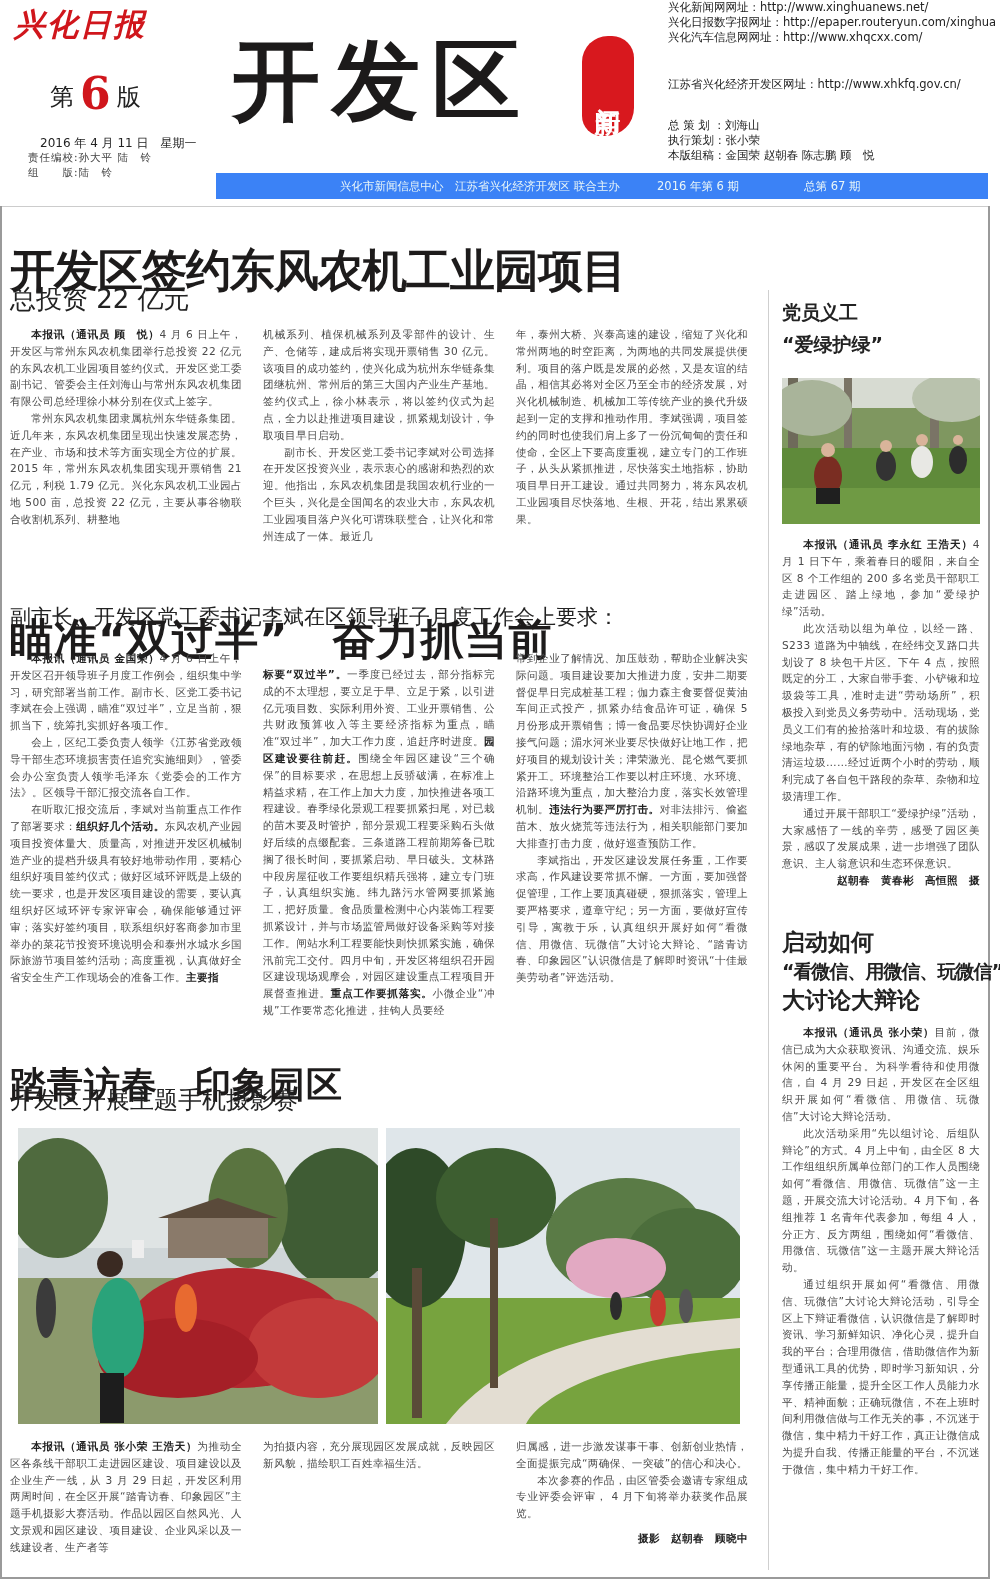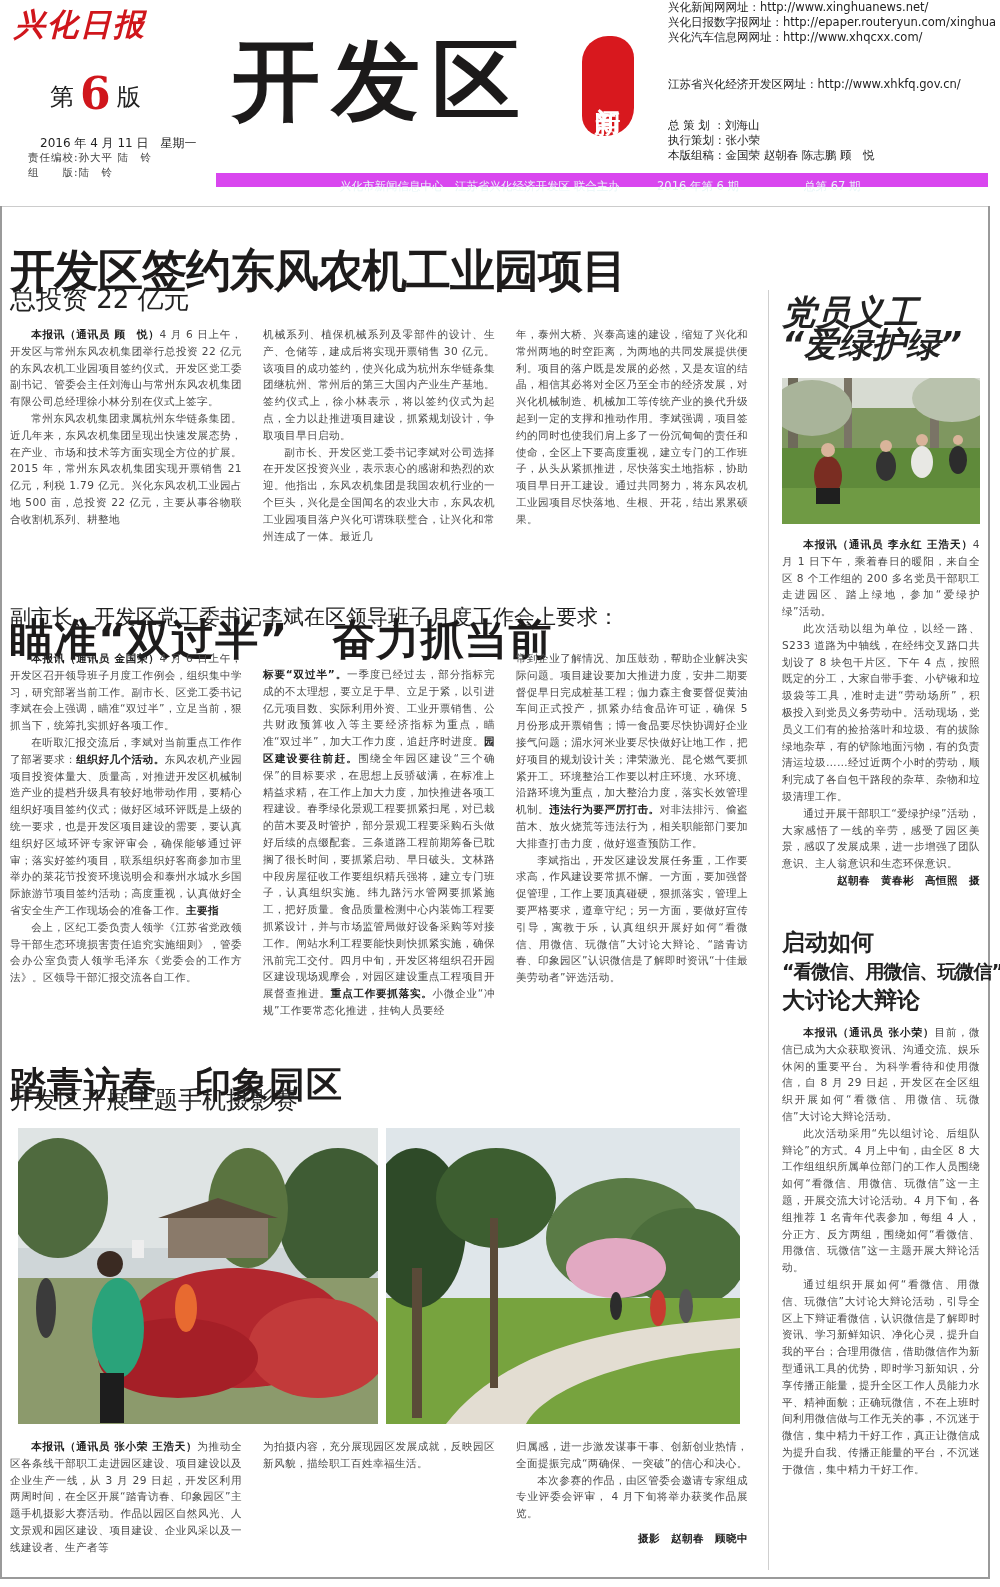--- a/index.html
+++ b/index.html
@@ -12,21 +12,21 @@
   .edition { position: absolute; left: 50px; top: 68px; font-size: 24px; color: #222; }
   .edition .num { font-family: "DejaVu Serif", serif; font-size: 44px; font-weight: bold; color: #d0161c; vertical-align: -4px; margin: 0 6px; }
   .pub-date { position: absolute; left: 24px; top: 135px; font-size: 12px; color: #222; margin-left: 16px; }
   .credit-line { position: absolute; left: 28px; font-family: "DejaVu Serif", serif; font-size: 10.5px; color: #444; letter-spacing: 1px; }
   .section-title { position: absolute; left: 232px; top: 26px; font-size: 88px; font-weight: bold; color: #1c1a1a; letter-spacing: 12px; line-height: 110px; }
   .news-seal { position: absolute; left: 582px; top: 36px; width: 52px; height: 100px; background: #d8181e; border-radius: 26px 22px 28px 20px; color: #fff; font-family: "DejaVu Serif", serif; font-size: 26px; font-weight: bold; writing-mode: vertical-rl; text-align: center; line-height: 52px; padding-top: 4px; }
   .urls { position: absolute; left: 668px; top: 0px; font-size: 11.5px; line-height: 15px; color: #222; }
   .url-line { white-space: nowrap; }
   .zone-url { position: absolute; left: 668px; top: 77px; font-size: 11.5px; white-space: nowrap; }
   .planners { position: absolute; left: 668px; top: 118px; font-size: 11.5px; line-height: 15px; }
-  .banner { position: absolute; left: 216px; top: 173px; width: 772px; height: 14px; background: #d946ef; color: #e9f6f8; font-size: 11.5px; line-height: 26px; text-align: center; }
+  .banner { position: absolute; left: 216px; top: 173px; width: 772px; height: 26px; background: #3b82f6; color: #e9f6f8; font-size: 11.5px; line-height: 26px; text-align: center; }
   .banner span { position: absolute; top: 0; white-space: nowrap; }
 
   
   .frame { position: absolute; left: 0; top: 206px; width: 990px; height: 1373px; border-left: 2px solid #9a9a9a; border-right: 2px solid #9a9a9a; border-bottom: 2px solid #9a9a9a; }
   .frame-top { position: absolute; left: 0; top: 206px; width: 990px; height: 1px; background: #ccc; }
 
   
   .col { position: absolute; font-size: 10.6px; line-height: 16.8px; color: #4a4a4a; text-align: justify; letter-spacing: 0.4px; }
   .col p { text-indent: 2em; }
   .col p.cont { text-indent: 0; }
@@ -94,34 +94,34 @@
     <p class="cont">年，泰州大桥、兴泰高速的建设，缩短了兴化和常州两地的时空距离，为两地的共同发展提供便利。项目的落户既是发展的必然，又是友谊的结晶，相信其必将对全区乃至全市的经济发展，对兴化机械制造、机械加工等传统产业的换代升级起到一定的支撑和推动作用。李斌强调，项目签约的同时也使我们肩上多了一份沉甸甸的责任和使命，全区上下要高度重视，建立专门的工作班子，从头从紧抓推进，尽快落实土地指标，协助项目早日开工建设。通过共同努力，将东风农机工业园项目尽快落地、生根、开花，结出累累硕果。</p>
   </div>
 </section>
 
 <section>
   <div class="h-sub" style="left:10px;top:563px;font-size:21px;margin-top:40px;">副市长、开发区党工委书记李斌在区领导班子月度工作会上要求：</div>
   <h1 class="h-big" style="left:10px;top:590px;font-size:43px;letter-spacing:1px;">瞄准“双过半”　奋力抓当前</h1>
 
   <div class="col" style="left:10px;top:650px;width:232px;">
     <p><span class="lead">本报讯（通讯员 金国荣）</span><span>4 月 6 日上午，开发区召开领导班子月度工作例会，组织集中学习，研究部署当前工作。副市长、区党工委书记李斌在会上强调，瞄准“双过半”，立足当前，狠抓当下，统筹扎实抓好各项工作。</span></p>
+    <p>会上，区纪工委负责人领学《江苏省党政领导干部生态环境损害责任追究实施细则》，管委会办公室负责人领学毛泽东《党委会的工作方法》。区领导干部汇报交流各自工作。</p>
     <p><span>在听取汇报交流后，李斌对当前重点工作作了部署要求：</span><span class="em">组织好几个活动。</span><span>东风农机产业园项目投资体量大、质量高，对推进开发区机械制造产业的提档升级具有较好地带动作用，要精心组织好项目签约仪式；做好区域环评既是上级的统一要求，也是开发区项目建设的需要，要认真组织好区域环评专家评审会，确保能够通过评审；落实好签约项目，联系组织好客商参加市里举办的菜花节投资环境说明会和泰州水城水乡国际旅游节项目签约活动；高度重视，认真做好全省安全生产工作现场会的准备工作。</span><span class="em">主要指</span></p>
-    <p>会上，区纪工委负责人领学《江苏省党政领导干部生态环境损害责任追究实施细则》，管委会办公室负责人领学毛泽东《党委会的工作方法》。区领导干部汇报交流各自工作。</p>
   </div>
   <div class="col" style="left:263px;top:650px;width:232px;margin-top:16px;">
     <p class="cont"><span class="em">标要“双过半”。</span><span>一季度已经过去，部分指标完成的不太理想，要立足于早、立足于紧，以引进亿元项目数、实际利用外资、工业开票销售、公共财政预算收入等主要经济指标为重点，瞄准“双过半”，加大工作力度，追赶序时进度。</span><span class="em">园区建设要往前赶。</span><span>围绕全年园区建设“三个确保”的目标要求，在思想上反骄破满，在标准上精益求精，在工作上加大力度，加快推进各项工程建设。春季绿化景观工程要抓紧扫尾，对已栽的苗木要及时管护，部分景观工程要采购石头做好后续的点缀配套。三条道路工程前期筹备已耽搁了很长时间，要抓紧启动、早日破头。文林路中段房屋征收工作要组织精兵强将，建立专门班子，认真组织实施。纬九路污水管网要抓紧施工，把好质量。食品质量检测中心内装饰工程要抓紧设计，并与市场监管局做好设备采购等对接工作。闸站水利工程要能快则快抓紧实施，确保汛前完工交付。四月中旬，开发区将组织召开园区建设现场观摩会，对园区建设重点工程项目开展督查推进。</span><span class="em">重点工作要抓落实。</span><span>小微企业“冲规”工作要常态化推进，挂钩人员要经</span></p>
   </div>
   <div class="col" style="left:516px;top:650px;width:232px;">
     <p class="cont"><span>常到企业了解情况、加压鼓劲，帮助企业解决实际问题。项目建设要加大推进力度，安井二期要督促早日完成桩基工程；伽力森主食要督促黄油车间正式投产，抓紧办结食品许可证，确保 5 月份形成开票销售；博一食品要尽快协调好企业接气问题；湄水河米业要尽快做好让地工作，把好项目的规划设计关；津荣激光、昆仑燃气要抓紧开工。环境整治工作要以村庄环境、水环境、沿路环境为重点，加大整治力度，落实长效管理机制。</span><span class="em">违法行为要严厉打击。</span><span>对非法排污、偷盗苗木、放火烧荒等违法行为，相关职能部门要加大排查打击力度，做好巡查预防工作。</span></p>
     <p>李斌指出，开发区建设发展任务重，工作要求高，作风建设要常抓不懈。一方面，要加强督促管理，工作上要顶真碰硬，狠抓落实，管理上要严格要求，遵章守纪；另一方面，要做好宣传引导，寓教于乐，认真组织开展好如何“看微信、用微信、玩微信”大讨论大辩论、“踏青访春、印象园区”认识微信是了解即时资讯“十佳最美劳动者”评选活动。</p>
   </div>
 </section>
 
 <section>
-  <h2 class="h-sub" style="left:782px;top:296px;font-size:34px;line-height:32px;font-style:italic;">
+  <h2 class="h-sub" style="left:782px;top:296px;font-size:19px;line-height:32px;">
     <span style="display:block">党员义工</span>
     <span style="display:block">“爱绿护绿”</span>
   </h2>
 
   <div class="photo" style="left:782px;top:378px;width:198px;height:146px;">
     <svg width="198" height="146" viewBox="0 0 198 146">
       <rect width="198" height="146" fill="#9bb37a"></rect>
       <rect width="198" height="60" fill="#d7dbd2"></rect>
       <rect x="0" y="30" width="198" height="40" fill="#7f9760"></rect>
       <rect x="6" y="0" width="10" height="80" fill="#6e6a5a"></rect>
@@ -151,21 +151,21 @@
   </div>
 </section>
 
 <section>
   <h2 class="h-sub" style="left:782px;top:928px;font-size:23px;line-height:29px;">
     <span style="display:block">启动如何</span>
     <span style="display:block;font-size:19px;letter-spacing:-1px">“看微信、用微信、玩微信”</span>
     <span style="display:block">大讨论大辩论</span>
   </h2>
   <div class="col" style="left:782px;top:1024px;width:198px;">
-    <p><span class="lead">本报讯（通讯员 张小荣）</span><span>目前，微信已成为大众获取资讯、沟通交流、娱乐休闲的重要平台。为科学看待和使用微信，自 8 月 29 日起，开发区在全区组织开展如何“看微信、用微信、玩微信”大讨论大辩论活动。</span></p>
+    <p><span class="lead">本报讯（通讯员 张小荣）</span><span>目前，微信已成为大众获取资讯、沟通交流、娱乐休闲的重要平台。为科学看待和使用微信，自 4 月 29 日起，开发区在全区组织开展如何“看微信、用微信、玩微信”大讨论大辩论活动。</span></p>
     <p>此次活动采用“先以组讨论、后组队辩论”的方式。4 月上中旬，由全区 8 大工作组组织所属单位部门的工作人员围绕如何“看微信、用微信、玩微信”这一主题，开展交流大讨论活动。4 月下旬，各组推荐 1 名青年代表参加，每组 4 人，分正方、反方两组，围绕如何“看微信、用微信、玩微信”这一主题开展大辩论活动。</p>
     <p>通过组织开展如何“看微信、用微信、玩微信”大讨论大辩论活动，引导全区上下辩证看微信，认识微信是了解即时资讯、学习新鲜知识、净化心灵，提升自我的平台；合理用微信，借助微信作为新型通讯工具的优势，即时学习新知识，分享传播正能量，提升全区工作人员能力水平、精神面貌；正确玩微信，不在上班时间利用微信做与工作无关的事，不沉迷于微信，集中精力干好工作，真正让微信成为提升自我、传播正能量的平台，不沉迷于微信，集中精力干好工作。</p>
   </div>
 </section>
 
 <div class="divider-v" style="left:768px;top:290px;height:1280px;"></div>
 
 <section>
   <h1 class="h-big" style="left:10px;top:1040px;font-size:36px;letter-spacing:1px;">踏青访春　印象园区</h1>
   <h2 class="h-sub" style="left:10px;top:1084px;font-size:24px;font-weight:normal;">开发区开展主题手机摄影赛</h2>

